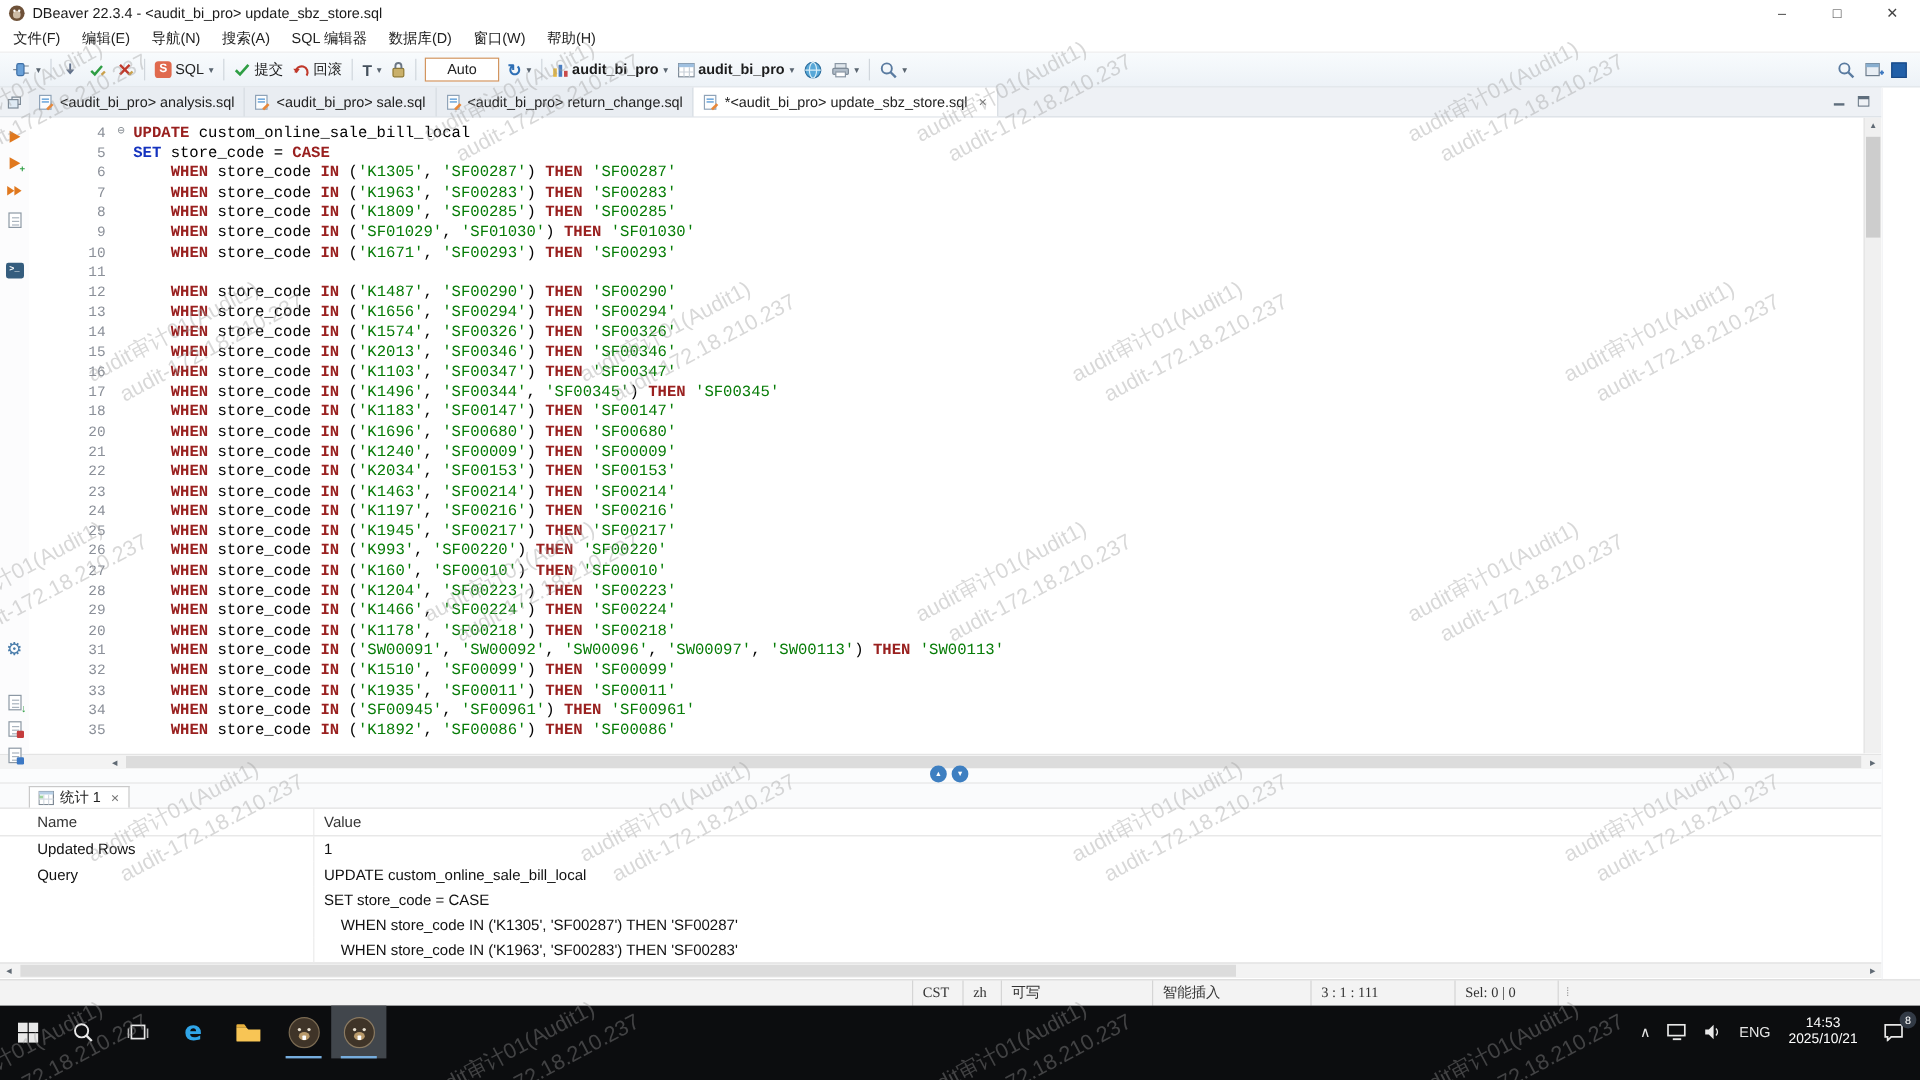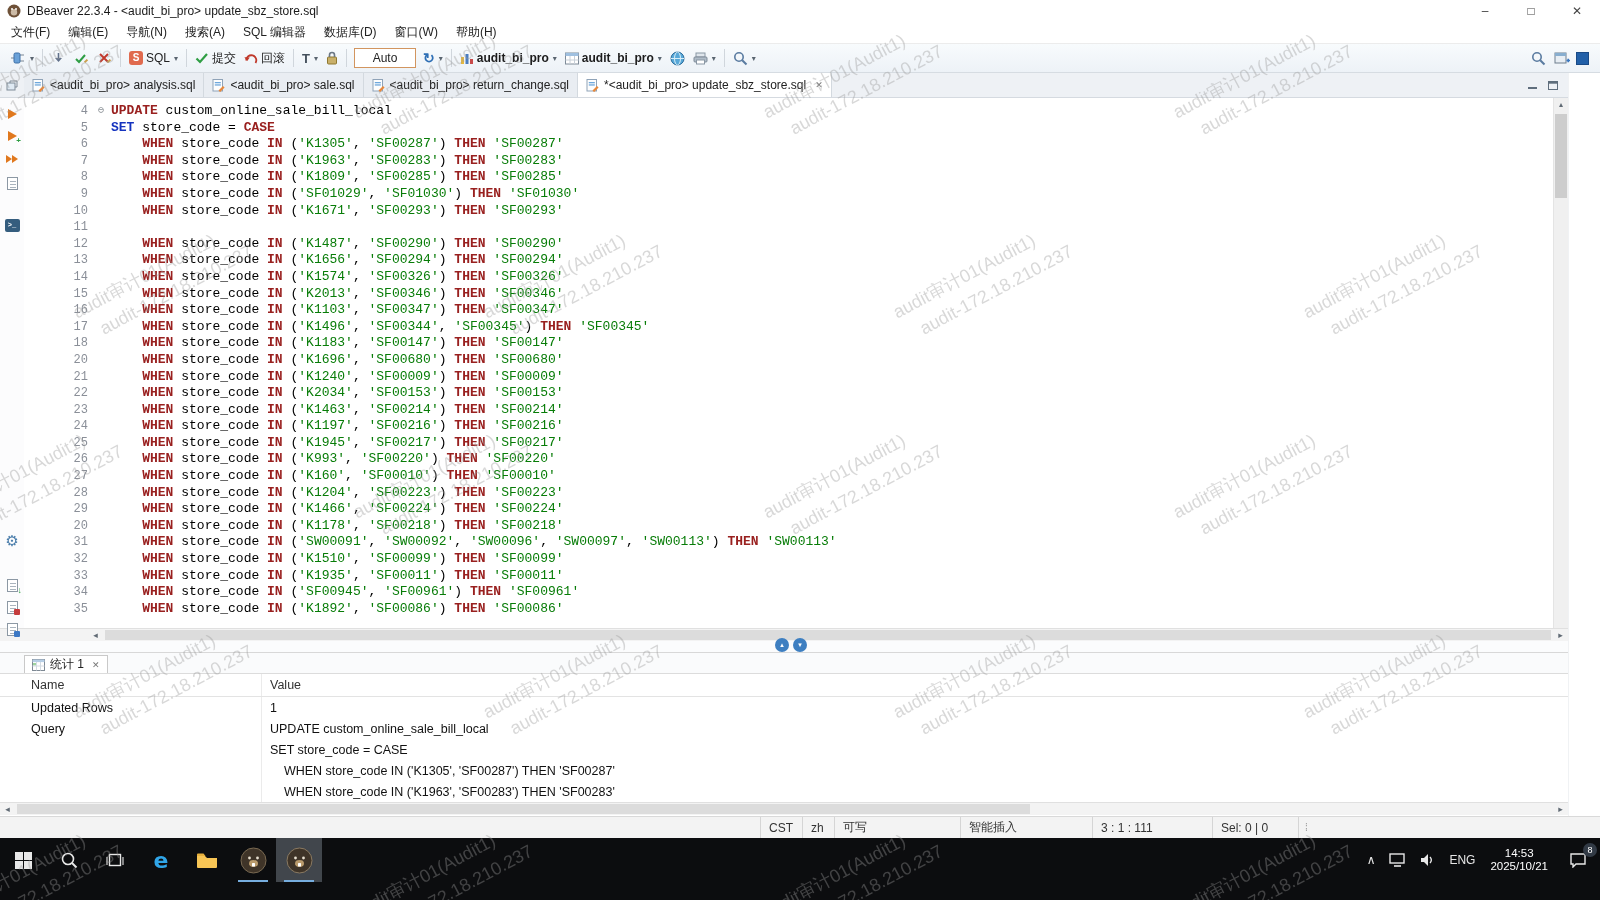--- a/index.html
+++ b/index.html
@@ -87,21 +87,21 @@
   .ptab-close { font-size:9px; color:#777; margin-left:3px; }
   .stats-table { height:128px; font-size:12.5px; color:#111; background:#fff; }
   .stats-header { height:23px; display:flex; border-bottom:1px solid #e3e3e3; color:#333; }
   .stats-row { height:21px; display:flex; }
   .col-name { width:262px; flex:none; padding-left:31px; display:flex; align-items:center; border-right:1px solid #ebebeb; }
   .col-value { flex:1; padding-left:8px; display:flex; align-items:center; white-space:pre; overflow:hidden; }
 
   
   .statusbar { height:22px; background:#f3f3f3; border-top:1px solid #d9d9d9; display:flex; align-items:stretch; font-size:12px; color:#333; }
   .sb-fill { flex:1; }
-  .sb-segs { display:flex; }
+  .sb-segs { display:flex;font-family:Liberation Serif, serif; }
   .sb-seg { border-left:1px solid #d5d5d5; display:flex; align-items:center; padding:0 8px; white-space:nowrap; }
   .sb-0 { width:42px; } .sb-1 { width:32px; } .sb-2 { width:126px; } .sb-3 { width:132px; } .sb-4 { width:120px; } .sb-5 { width:86px; }
   .sb-tail { width:302px; border-left:1px solid #d5d5d5; display:flex; align-items:center; padding:0 6px; color:#9a9a9a; font-size:10px; }
 
   
   .taskbar { position:absolute; left:0; right:0; top:838px; height:62px; background:#0c0d0f; }
   .tb-row { height:44px; display:flex; align-items:stretch; }
   .tb-btn { width:46px; display:flex; align-items:center; justify-content:center; position:relative; }
   .tb-btn.running::after { content:''; position:absolute; bottom:0; left:8px; right:8px; height:2px; background:#76adde; }
   .tb-btn.active-app { background:#41464c; }

